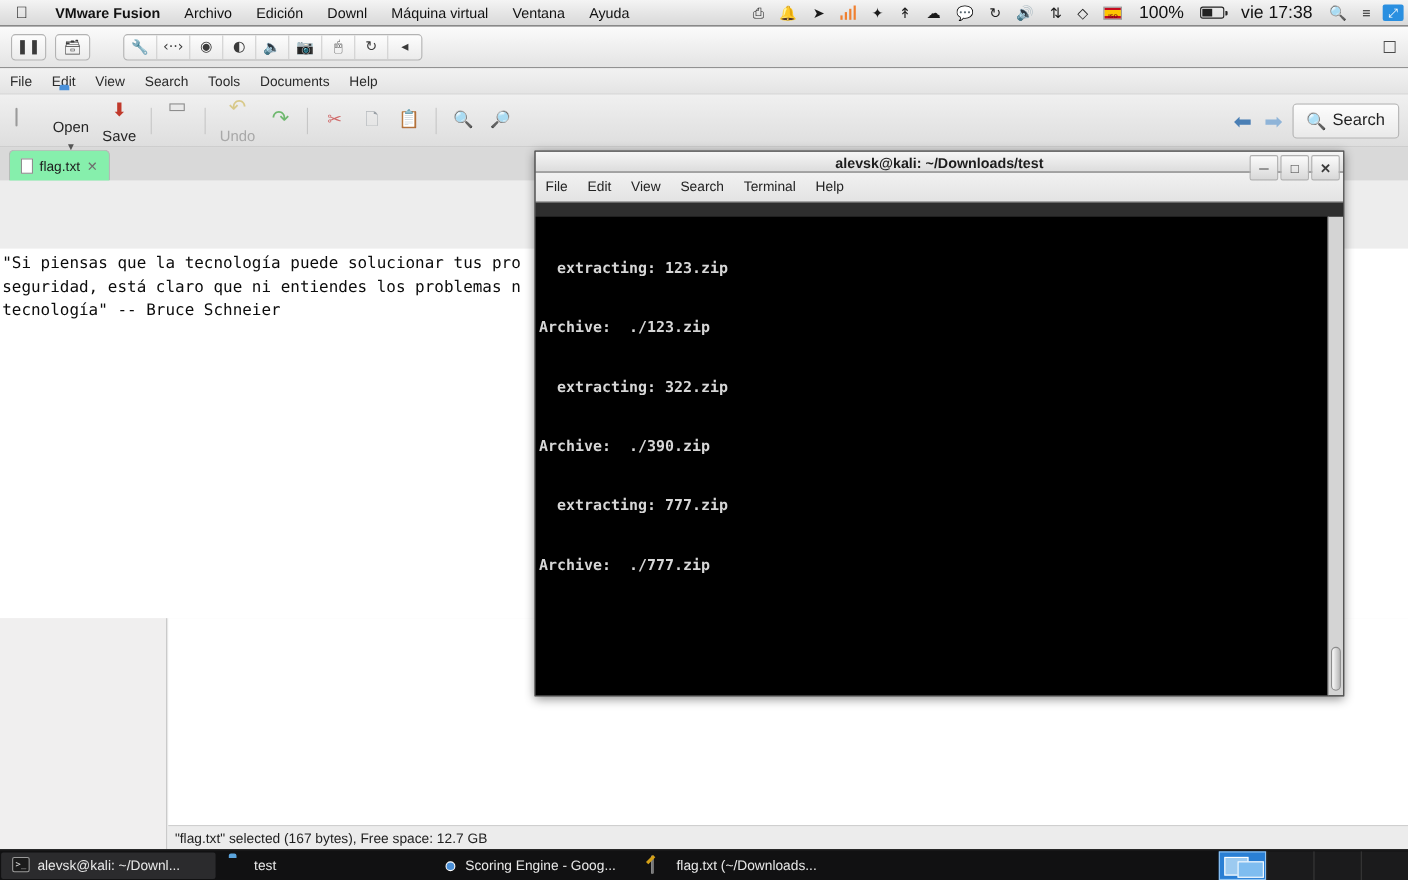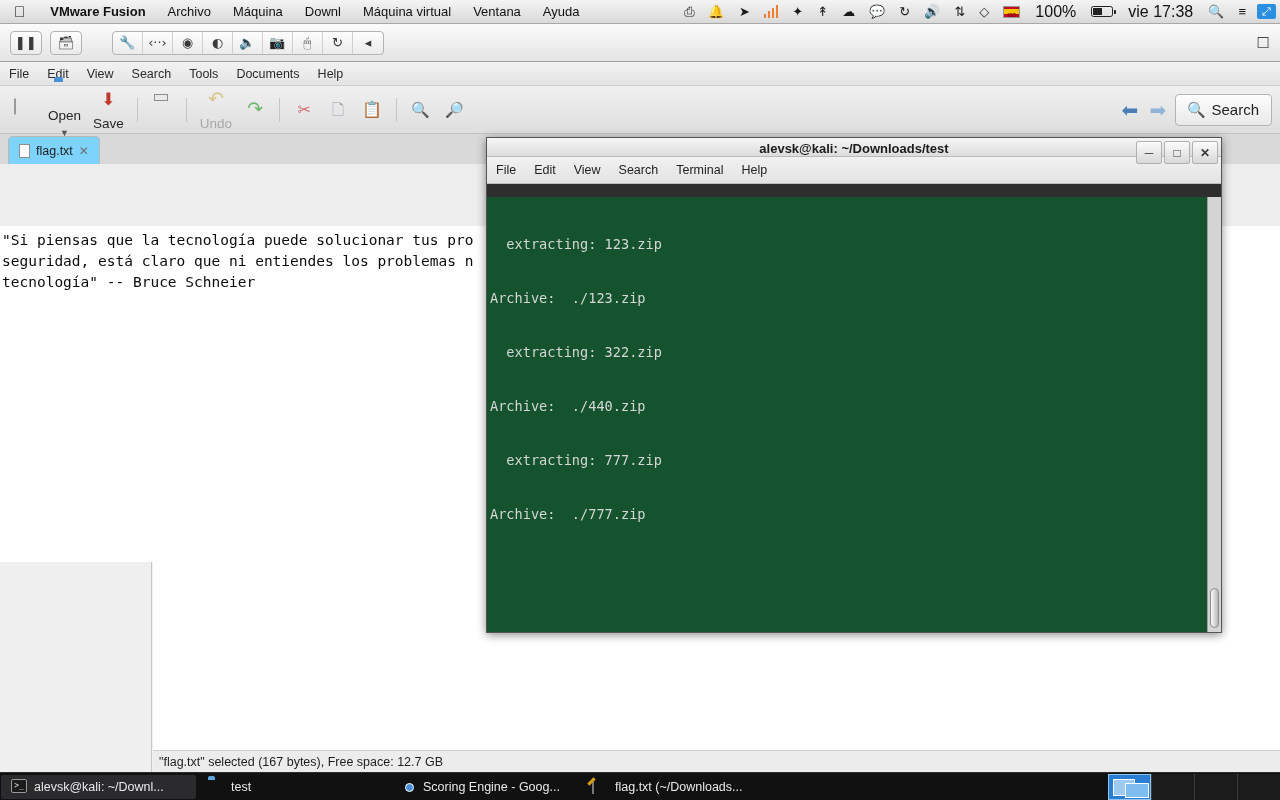--- a/index.html
+++ b/index.html
@@ -131,21 +131,21 @@
     border: 1px solid #b4b4b4; border-radius: 4px;
     background: linear-gradient(to bottom,#fdfdfd,#e9e9e9);
     padding: 6px 12px; font-family: "Liberation Sans", sans-serif;
     font-size: 15px; color: #1f1f1f;
   }
 
   .gtabs { height: 30px; display: flex; align-items: flex-end; background: #d9d9d9; }
   .gtab {
     display: flex; align-items: center; gap: 6px;
     height: 28px; padding: 0 10px 0 10px; margin-left: 8px;
-    background: #7dd3fc; border: 1px solid #b8b8b8; border-bottom: none;
+    background: #86efac; border: 1px solid #b8b8b8; border-bottom: none;
     border-radius: 5px 5px 0 0;
     font-family: "Liberation Sans", sans-serif; font-size: 12.5px; color: #1d1d1d;
   }
   .gtab .xs { color: #6f6f6f; font-size: 12px; }
   .gtab .pg { width: 11px; height: 14px; border: 1px solid #8e8e8e; background: #fff; }
 
   .gdoc {
     position: absolute; left: 0; top: 164px; width: 1280px; height: 370px;
     background: #fff;
     font-family: "DejaVu Sans Mono", monospace;
@@ -206,21 +206,21 @@
   }
   .term-menu {
     height: 27px; background: linear-gradient(to bottom,#f1f1f1,#e3e3e3);
     border-bottom: 1px solid #bfbfbf;
     display: flex; align-items: center;
     font-family: "Liberation Sans", sans-serif; font-size: 12.5px; color: #232323;
   }
   .term-menu .mi { padding: 0 9px; }
   .term-body {
     position: absolute; left: 0; top: 59px; right: 0; bottom: 0;
-    background: #14532d; display: flex;
+    background: #000000; display: flex; font-weight: bold;
   }
   .term-text {
     flex: 1; overflow: hidden;
     font-family: "DejaVu Sans Mono", monospace;
     font-size: 13.6px; line-height: 18px; color: #d6d6d6;
     padding: 2px 0 0 3px; white-space: pre;
   }
   .term-text .ln { height: 18px; }
   .term-sb {
     width: 14px; background: #d4d4d4; border-left: 1px solid #9d9d9d;
@@ -296,21 +296,21 @@
 </style>
 </head>
 <body>
 
 <div id="root">
 
   <div class="macbar">
     <span class="apple"></span>
     <span class="mitem bold">VMware Fusion</span>
     <span class="mitem">Archivo</span>
-    <span class="mitem">Máquina</span>
+    <span class="mitem">Edición</span>
     <span class="mitem">Downl</span>
     <span class="mitem">Máquina virtual</span>
     <span class="mitem">Ventana</span>
     <span class="mitem">Ayuda</span>
     <div class="right">
       <span class="ic">⎙</span>
       <span class="ic">🔔</span>
       <span class="ic">➤</span>
       <span class="ic">
         <span class="sigbars">
@@ -478,21 +478,21 @@
       <span class="mi">View</span>
       <span class="mi">Search</span>
       <span class="mi">Terminal</span>
       <span class="mi">Help</span>
     </div>
     <div class="term-body">
       <div class="term-text">
         <div class="ln">  extracting: 123.zip</div>
         <div class="ln">Archive:  ./123.zip</div>
         <div class="ln">  extracting: 322.zip</div>
-        <div class="ln">Archive:  ./440.zip</div>
+        <div class="ln">Archive:  ./390.zip</div>
         <div class="ln">  extracting: 777.zip</div>
         <div class="ln">Archive:  ./777.zip</div>
         
         
         
         
         
         
         
         

